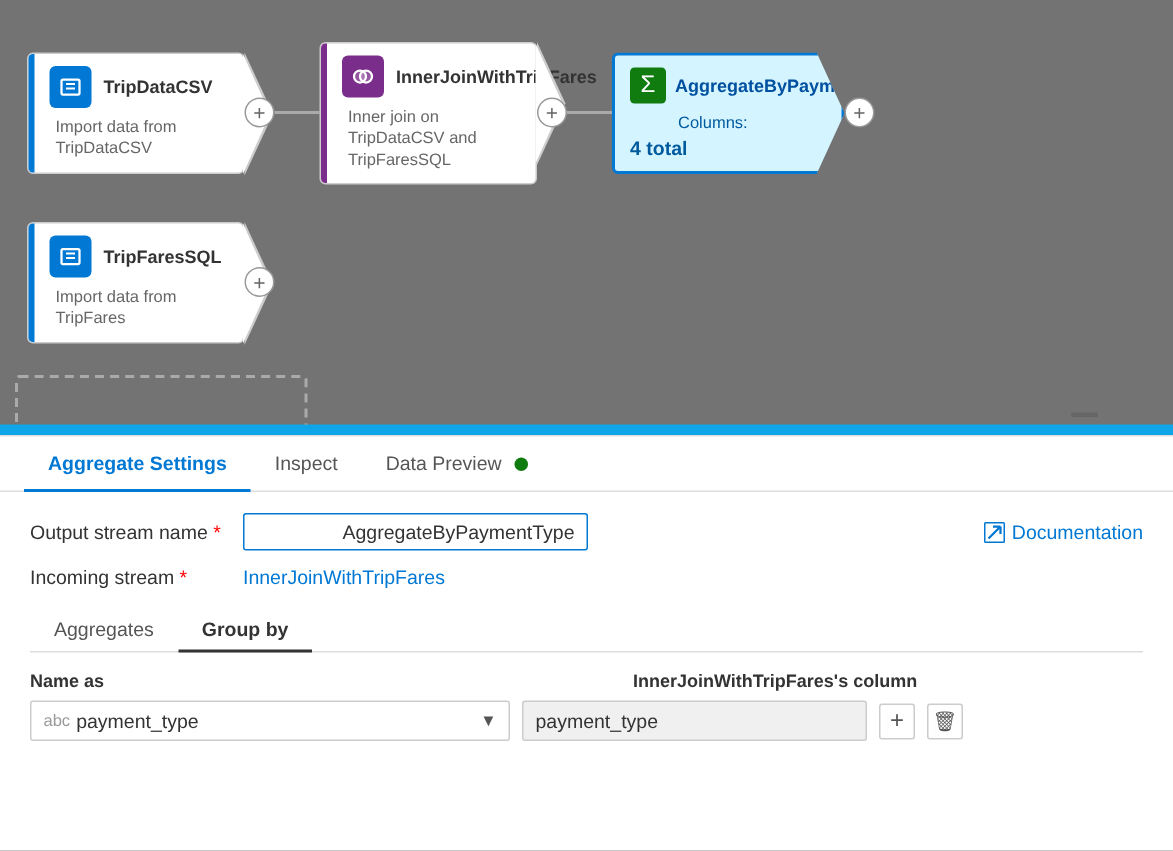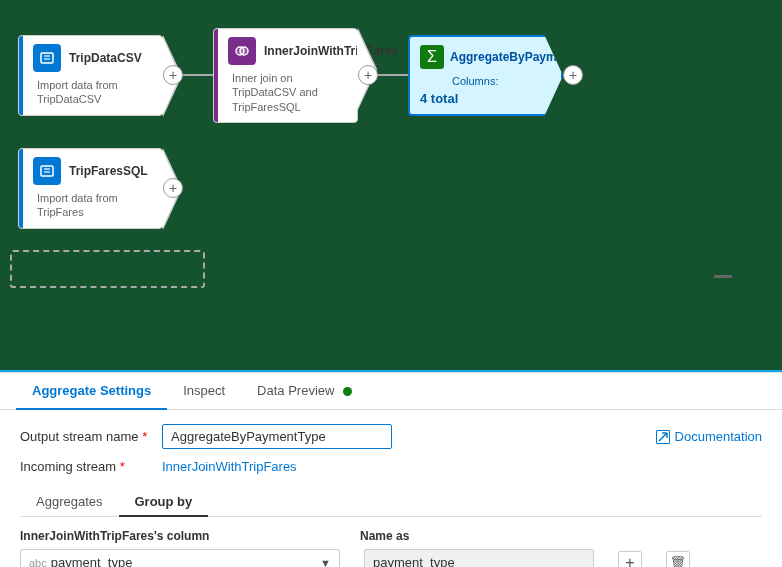--- a/index.html
+++ b/index.html
@@ -7,24 +7,24 @@
       font-family: 'Segoe UI', Arial, sans-serif;
       font-size: 13px;
       background: #f5f5f5;
       width: 782px;
       height: 567px;
       overflow: hidden;
     }
 
     
     .canvas-area {
-      background: #14532d;
+      background: #737373;
       position: relative;
-      height: 372px;
-      border-bottom: 2px solid #0ea5e9;
+      height: 290px;
+      border-bottom: 7px solid #0ea5e9;
       overflow: hidden;
     }
 
     
     .pipeline {
       display: flex;
       align-items: center;
       position: absolute;
       top: 28px;
       left: 18px;
@@ -268,20 +268,21 @@
     }
 
     .text-input {
       border: 1px solid #0078d4;
       border-radius: 2px;
       padding: 4px 8px;
       font-size: 13px;
       width: 230px;
       outline: none;
       color: #333;
+      text-align: right;
     }
 
     .link-blue {
       color: #0078d4;
       text-decoration: none;
       font-size: 13px;
       cursor: pointer;
     }
 
     .documentation-btn {
@@ -341,22 +342,21 @@
       font-weight: 600;
       color: #333;
     }
 
     .col-left { width: 340px; }
     .col-right { flex: 1; }
 
     .column-row {
       display: flex;
       align-items: center;
-      gap: 24px;
-      text-decoration: underline;
+      gap: 8px;
     }
 
     .dropdown-field {
       display: flex;
       align-items: center;
       border: 1px solid #ccc;
       border-radius: 2px;
       padding: 5px 8px;
       background: white;
       width: 320px;
@@ -553,22 +553,22 @@
     <div class="sub-tabs-row">
       <div class="sub-tab">
         <span>Aggregates</span>
       </div>
       <div class="sub-tab active">
         <span>Group by</span>
       </div>
     </div>
 
     <div class="column-table-header">
+      <div class="col-header col-right">Name as</div>
       <div class="col-header col-left">InnerJoinWithTripFares's column</div>
-      <div class="col-header col-right">Name as</div>
     </div>
 
     <div class="column-row">
       <div class="dropdown-field">
         <span class="dropdown-label-prefix">abc</span>
         <span class="dropdown-value">payment_type</span>
         <span class="dropdown-arrow">▼</span>
       </div>
       <input class="name-input" type="text" value="payment_type" style="">
       <div class="icon-btn">

